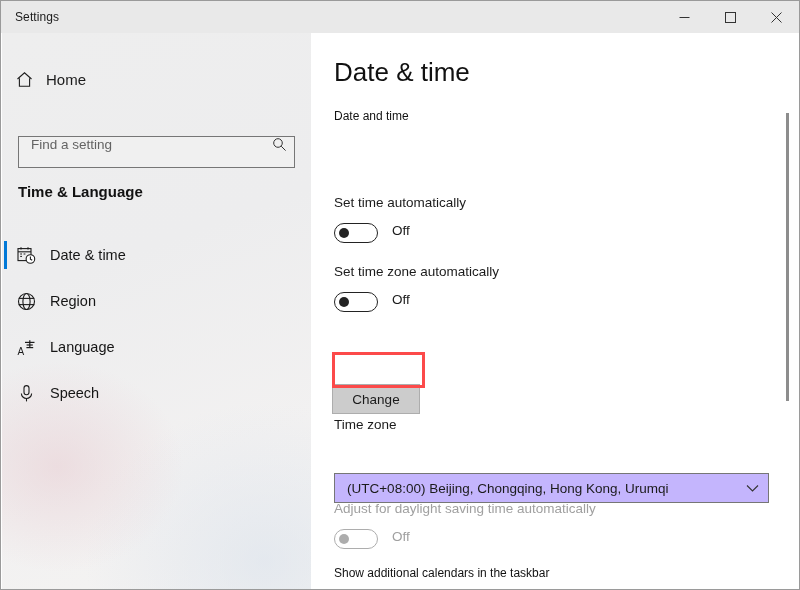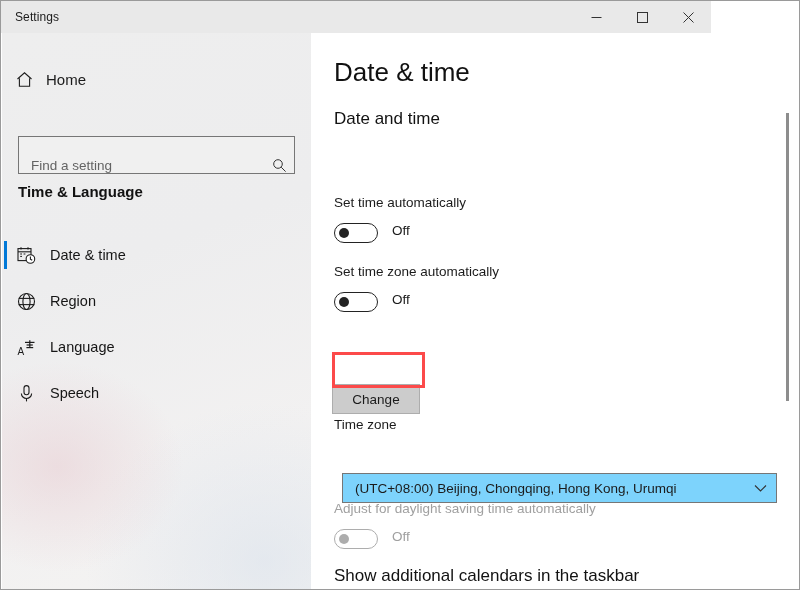--- a/index.html
+++ b/index.html
@@ -23,21 +23,21 @@
     box-sizing: border-box;
     border: 1px solid #9a9a9a;
     background: #ffffff;
     overflow: hidden;
   }
 
   
   .titlebar {
     position: absolute;
     left: 0; top: 0;
-    width: 710px;
+    width: 798px;
     height: 32px;
     background: #e9e9e9;
     display: flex;
     align-items: center;
   }
   .titlebar-text {
     margin-left: 14px;
     font-size: 12px;
     color: #1b1b1b;
     letter-spacing: .1px;
@@ -83,26 +83,26 @@
   }
   .home-label {
     font-size: 15px;
     color: #1b1b1b;
   }
 
   .searchbox {
     position: absolute;
     left: 16px; top: 103px;
     width: 277px;
-    height: 38px;
+    height: 32px;
     box-sizing: border-box;
     border: 1px solid #767676;
     background: #f0f0f0;
     display: flex;
-    align-items: flex-end;
+    align-items: flex-start;
   }
   .searchbox input {
     flex: 1;
     border: 0;
     outline: 0;
     background: transparent;
     font-family: "Liberation Sans", sans-serif;
     font-size: 13.5px;
     color: #1b1b1b;
     padding: 0 0 0 12px;
@@ -171,21 +171,21 @@
   .page-title {
     position: absolute;
     left: 23px; top: 24px;
     font-size: 26px;
     color: #111111;
     font-weight: normal;
   }
   .group-heading {
     position: absolute;
     left: 23px;
-    font-size: 17px;
+    font-size: 12px;
     color: #121212;
   }
   .body-text {
     position: absolute;
     left: 23px;
     font-size: 13.5px;
     color: #1b1b1b;
   }
   .body-text.dim { color: #a0a0a0; }
 
@@ -248,25 +248,24 @@
     pointer-events: none;
   }
 
   .tz-select {
     position: absolute;
     left: 23px; top: 440px;
     width: 435px;
     height: 30px;
     box-sizing: border-box;
     border: 1px solid #767676;
-    background: #7dd3fc;
-    display: flex;
-    align-items: center;
-    cursor: default;
-    margin-left: 8px;
+    background: #c4b5fd;
+    display: flex;
+    align-items: center;
+    cursor: default;
   }
   .tz-value {
     flex: 1;
     padding-left: 12px;
     font-size: 13.5px;
     color: #1b1b1b;
     white-space: nowrap;
     overflow: hidden;
   }
   .tz-chevron {

